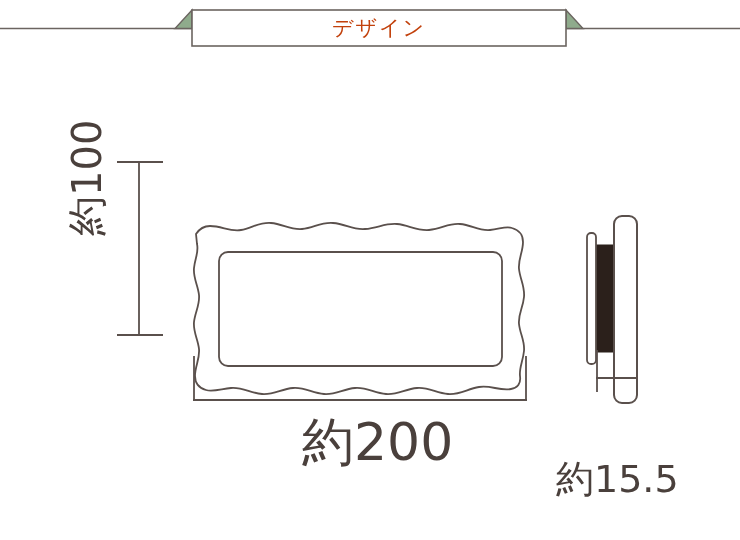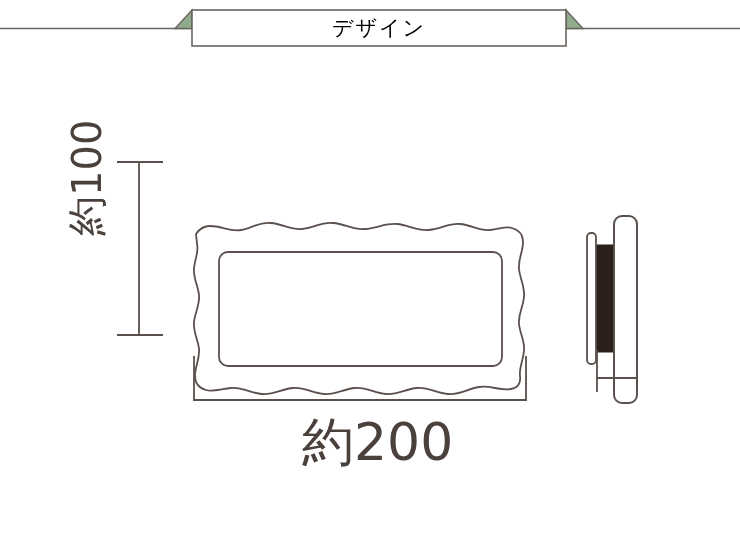--- a/index.html
+++ b/index.html
@@ -31,21 +31,21 @@
     position: absolute;
     left: 192px;
     top: 10px;
     width: 374px;
     height: 36px;
     display: flex;
     align-items: center;
     justify-content: center;
     font-size: 21px;
     letter-spacing: 2px;
-    color: #000000;
+    color: #c2410c;
     font-family: "DejaVu Sans", "Liberation Sans", sans-serif;
     font-weight: 500;
     pointer-events: none;
   }
 
   
   #drawing {
     position: absolute;
     left: 0;
     top: 56px;
@@ -170,13 +170,14 @@
       <line x1="597" y1="294" x2="597" y2="336" stroke="#5a504c" stroke-width="1.8"></line>
       <line x1="637" y1="294" x2="637" y2="336" stroke="#5a504c" stroke-width="1.8"></line>
     </g>
 
   </svg>
 
   <div class="dim-label" id="dim-height-label">約100</div>
 
   <div class="dim-label" id="dim-width-label">約200</div>
 
+  <div class="dim-label" id="dim-thickness-label">約15.5</div>
 </div>
 
 </body></html>

